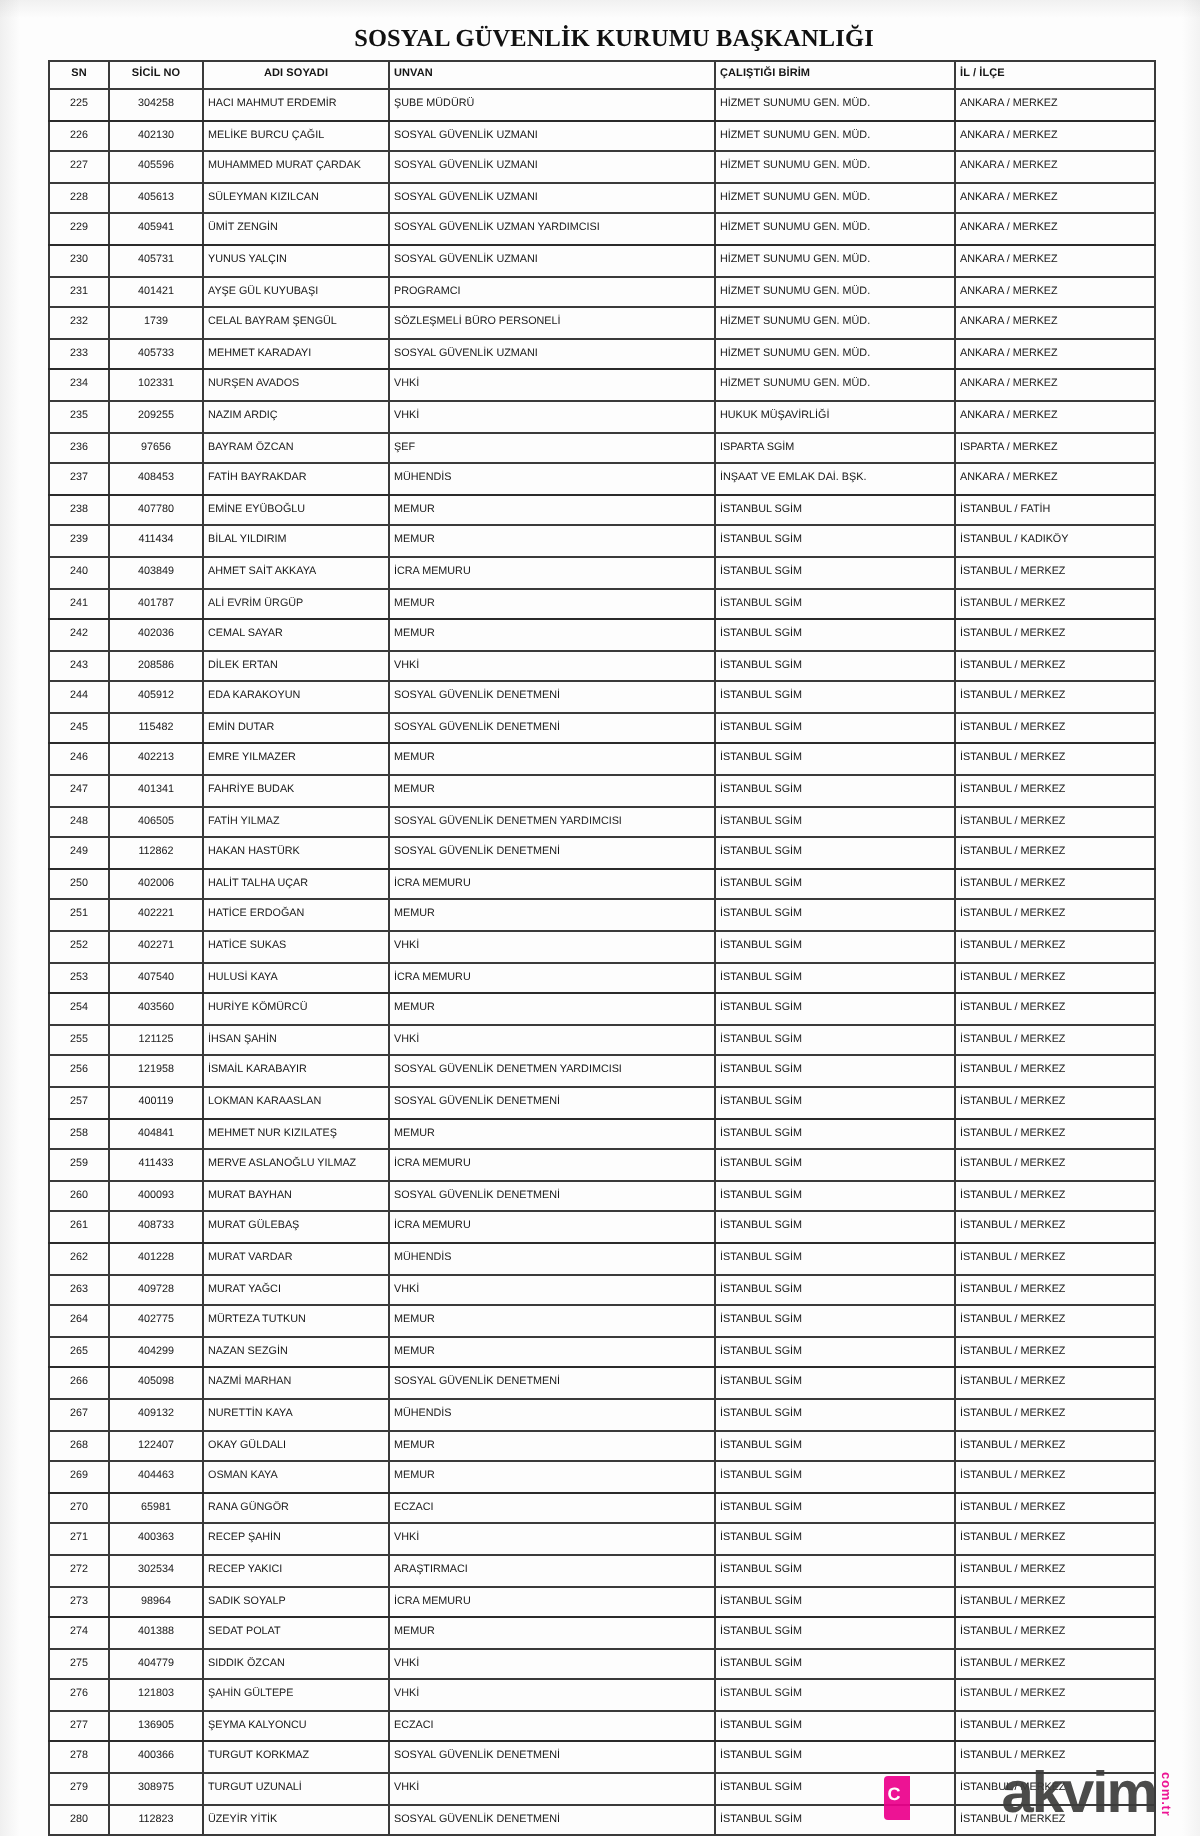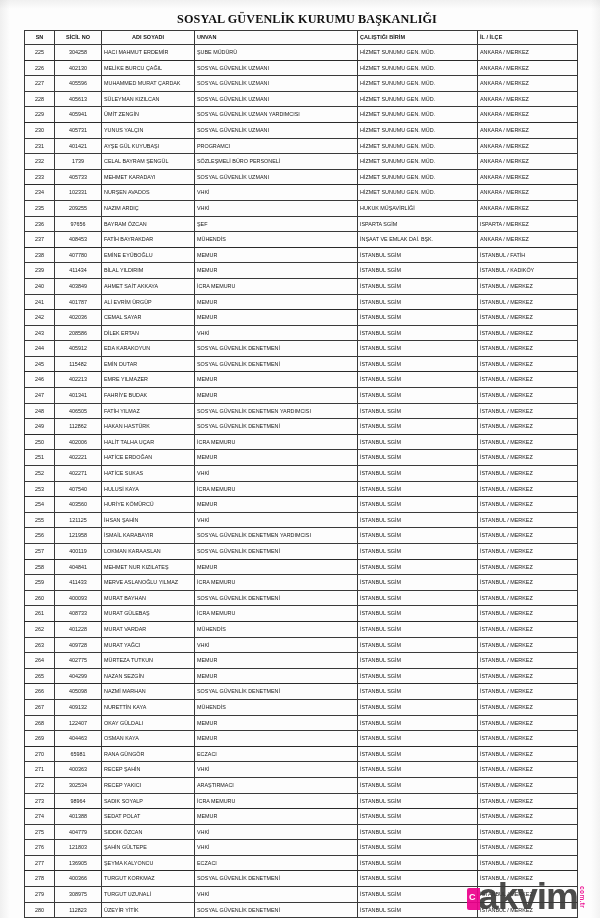--- a/index.html
+++ b/index.html
@@ -115,25 +115,26 @@
   }
   .wm-badge span {
     position: absolute;
     left: 2px;
     top: 4px;
     color: #ffffff;
     font-size: 9px;
     font-weight: bold;
   }
   .wm-word {
-    font-size: 37px;
+    font-size: 29px;
     font-weight: bold;
     line-height: 26px;
     color: #3c3c3b;
     letter-spacing: -1px;
+    margin-left: 48px;
   }
   .wm-tld {
     font-size: 6.5px;
     font-weight: bold;
     color: #ec008c;
     writing-mode: vertical-rl;
     letter-spacing: 0.4px;
     margin-left: 1px;
     margin-bottom: 2px;
   }

